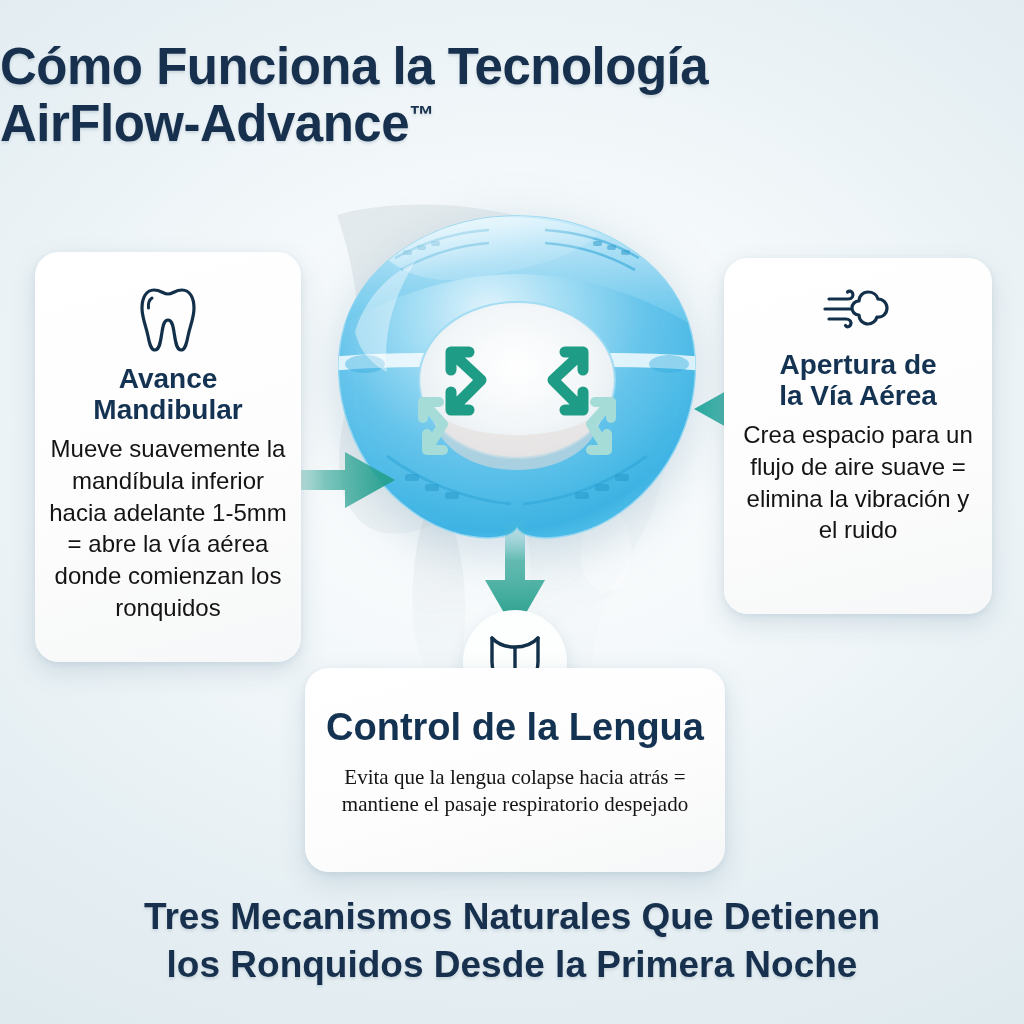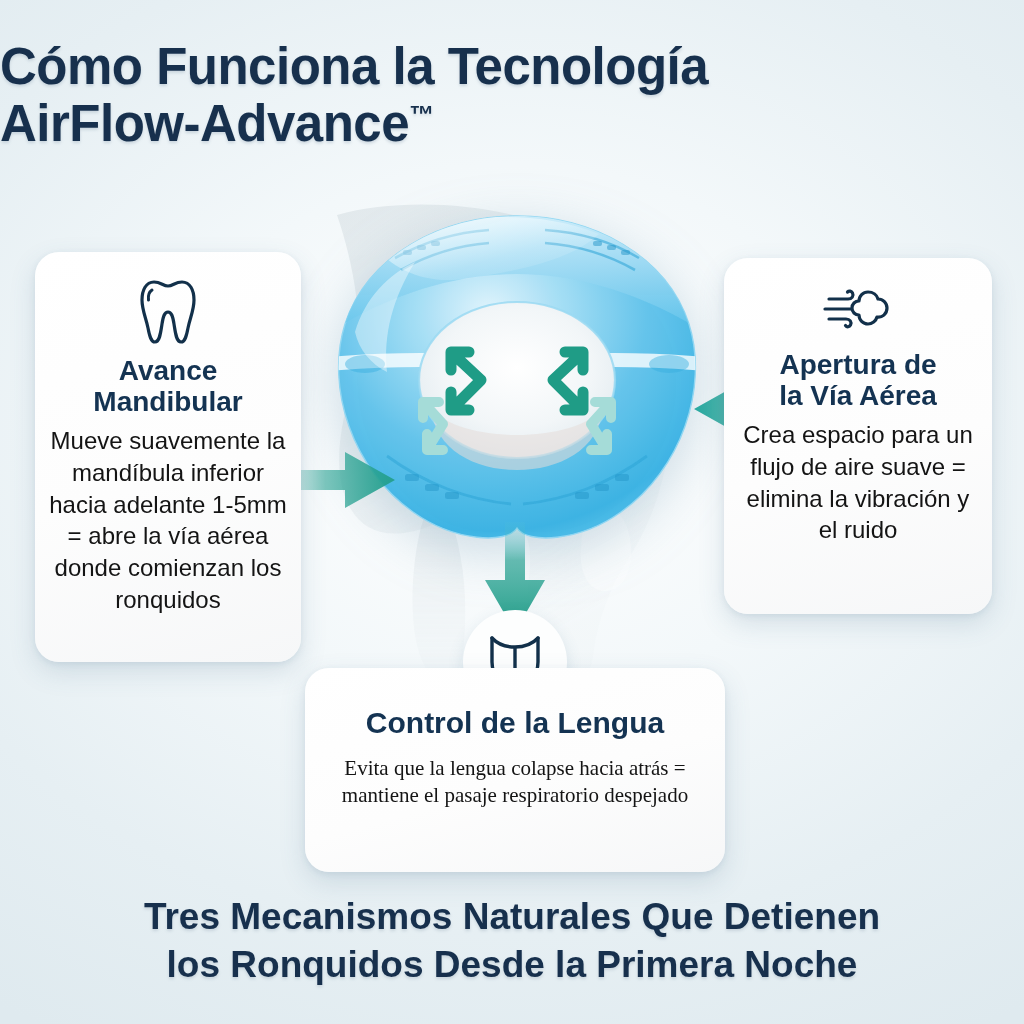--- a/index.html
+++ b/index.html
@@ -70,24 +70,24 @@
     font-size:28px;
     margin-top:9px;
   }
   .card p {
     color:#141414;
     font-size:24px;
     line-height:1.33;
     margin-top:7px;
   }
 
-  #card-left  { left:35px;  top:252px;  width:266px; height:410px; padding:24px 12px 14px;text-align:center; }
+  #card-left  { left:35px;  top:252px;  width:266px; height:410px; padding:32px 12px 14px;text-align:center; }
   #card-right { left:724px; top:250px;  width:268px; height:356px; padding:24px 14px 14px;margin-top:8px; }
   #card-bottom{ left:305px; top:668px;  width:420px; height:204px; padding:36px 16px 14px; }
-  #card-bottom h3 { font-size:30px; margin-top:2px; }
+  #card-bottom h3 { font-size:38px; margin-top:2px; }
   #card-bottom p  { font-size:21px; line-height:1.32; margin-top:15px;font-family:Liberation Serif, serif; }
 
   
   .badge-circle {
     position:absolute;
     left:463px; top:610px;
     width:104px; height:104px;
     border-radius:50%;
     background:#fdfefe;
     box-shadow:0 6px 16px rgba(70,110,140,.16);

